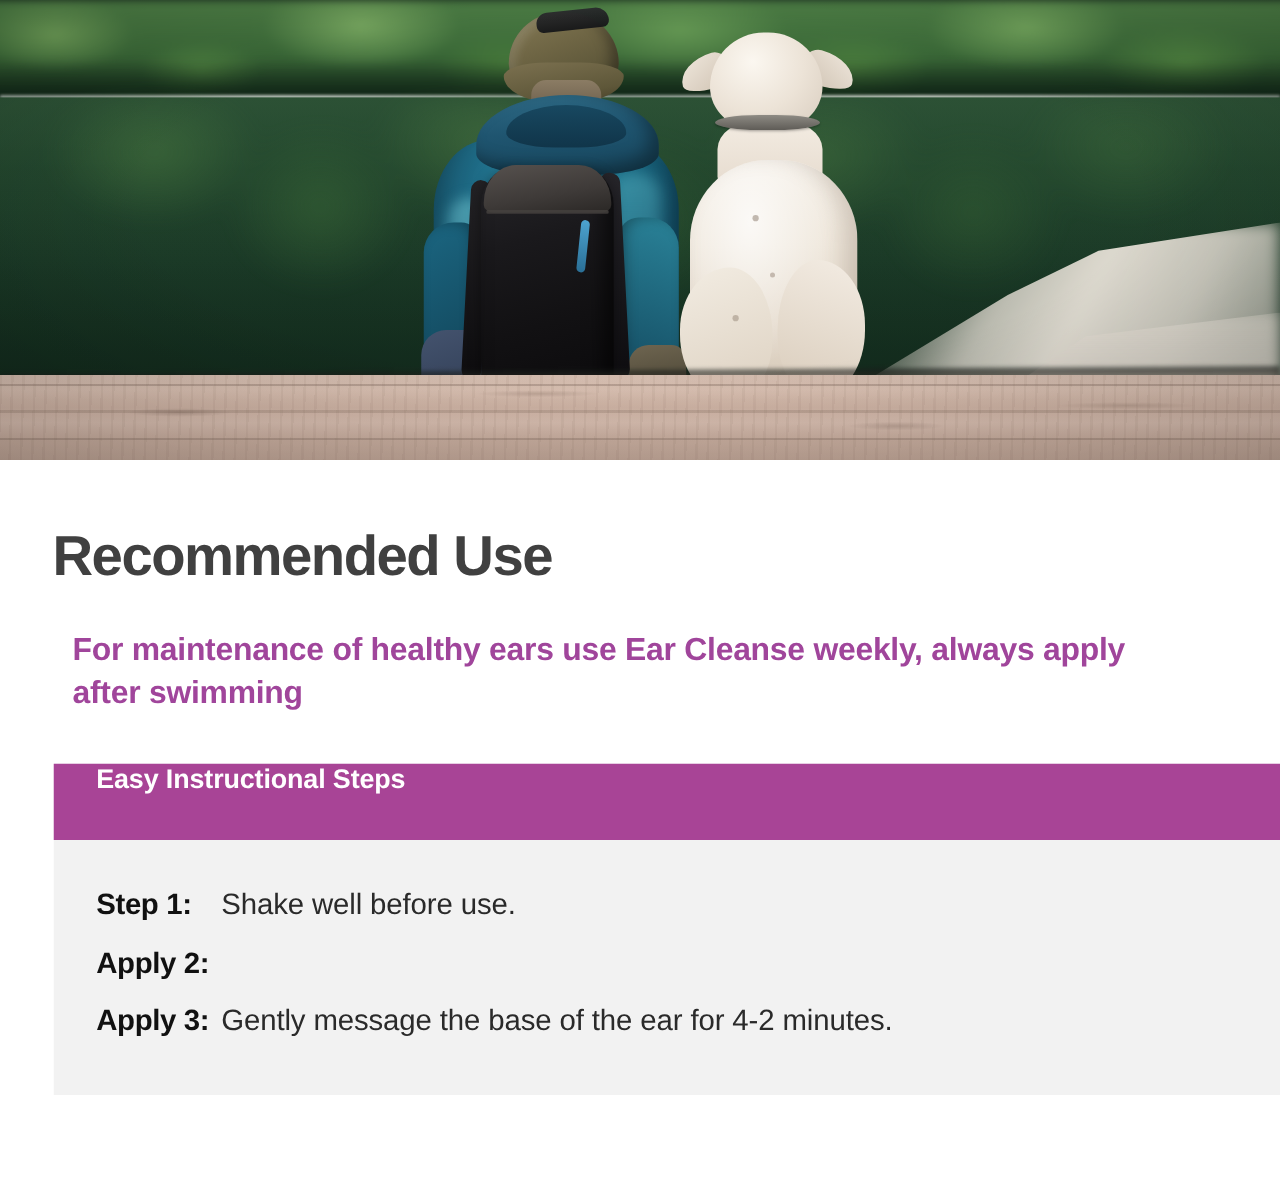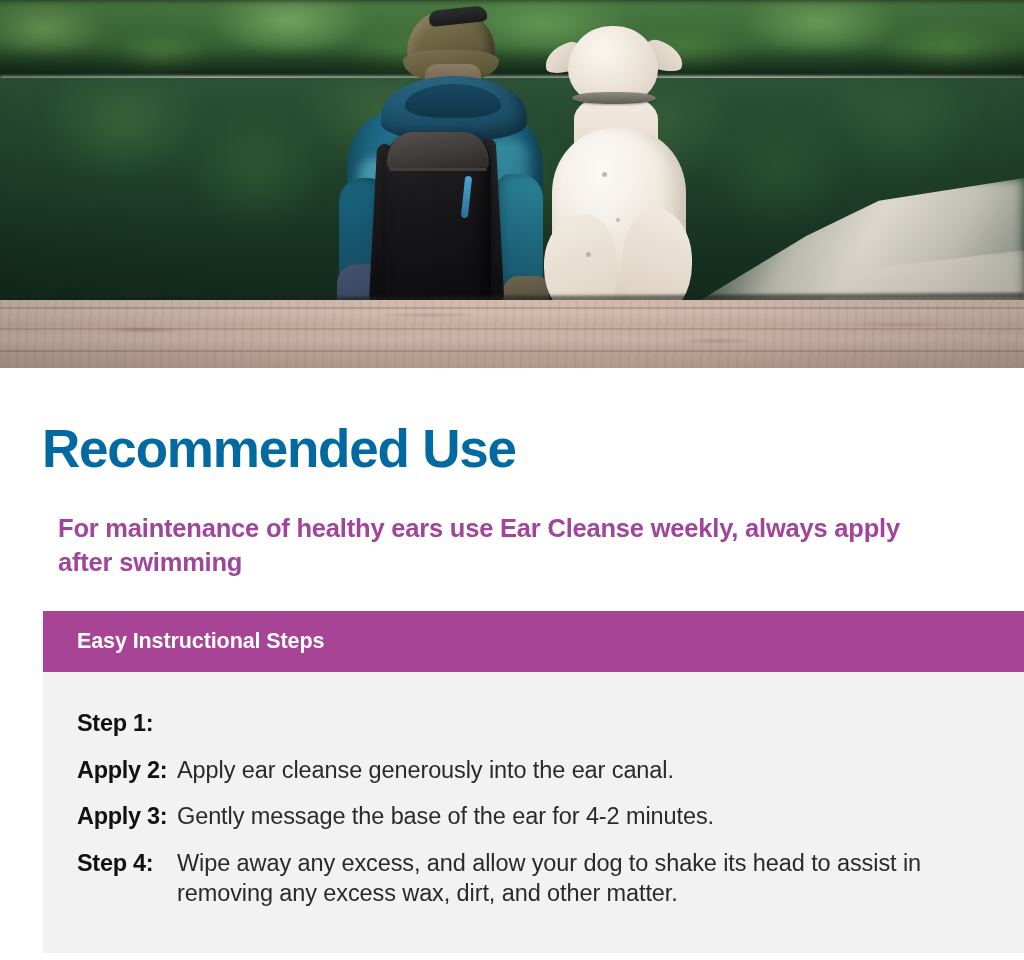--- a/index.html
+++ b/index.html
@@ -360,25 +360,25 @@
   
   .content {
     position: absolute;
     left: 0;
     top: 368px;
     width: 1024px;
   }
   .headline {
     margin: 0;
     padding: 54px 0 0 42px;
-    font-size: 53px;
+    font-size: 45px;
     line-height: 1.02;
     font-weight: 700;
     letter-spacing: -1.2px;
-    color: #0369a1;
+    color: #404040;
   }
   .subhead {
     margin: 16px;
     padding: 20px 70px 0 42px;
     font-size: 25.5px;
     line-height: 1.32;
     font-weight: 700;
     letter-spacing: -0.2px;
     color: #a0459b;
   }
@@ -388,21 +388,21 @@
     left: 43px;
     top: 243px;
     width: 981px;
     background: #f2f2f2;
     padding-bottom: 44px;
   }
   .steps-header {
     background: #a84496;
     height: 61px;
     display: flex;
-    align-items: center;
+    align-items: flex-start;
     padding-left: 34px;
     box-sizing: border-box;
   }
   .steps-header-title {
     color: #ffffff;
     font-size: 21.5px;
     font-weight: 700;
     letter-spacing: -0.1px;
   }
   .steps-list {
@@ -497,34 +497,30 @@
 
     <div class="steps-panel">
       <div class="steps-header">
         <span class="steps-header-title">Easy Instructional Steps</span>
       </div>
 
       <div class="steps-list">
 
         <div class="step-row">
           <span class="step-label">Step 1:</span>
+          <span class="step-text">Shake well before use.</span>
         </div>
 
         <div class="step-row">
           <span class="step-label">Apply 2:</span>
-          <span class="step-text">Apply ear cleanse generously into the ear canal.</span>
         </div>
 
         <div class="step-row">
           <span class="step-label">Apply 3:</span>
           <span class="step-text">Gently message the base of the ear for 4-2 minutes.</span>
         </div>
 
-        <div class="step-row">
-          <span class="step-label">Step 4:</span>
-          <span class="step-text">Wipe away any excess, and allow your dog to shake its head to assist in removing any excess wax, dirt, and other matter.</span>
-        </div>
 
       </div>
     </div>
   </div>
 
 </div>
 
 </body></html>

